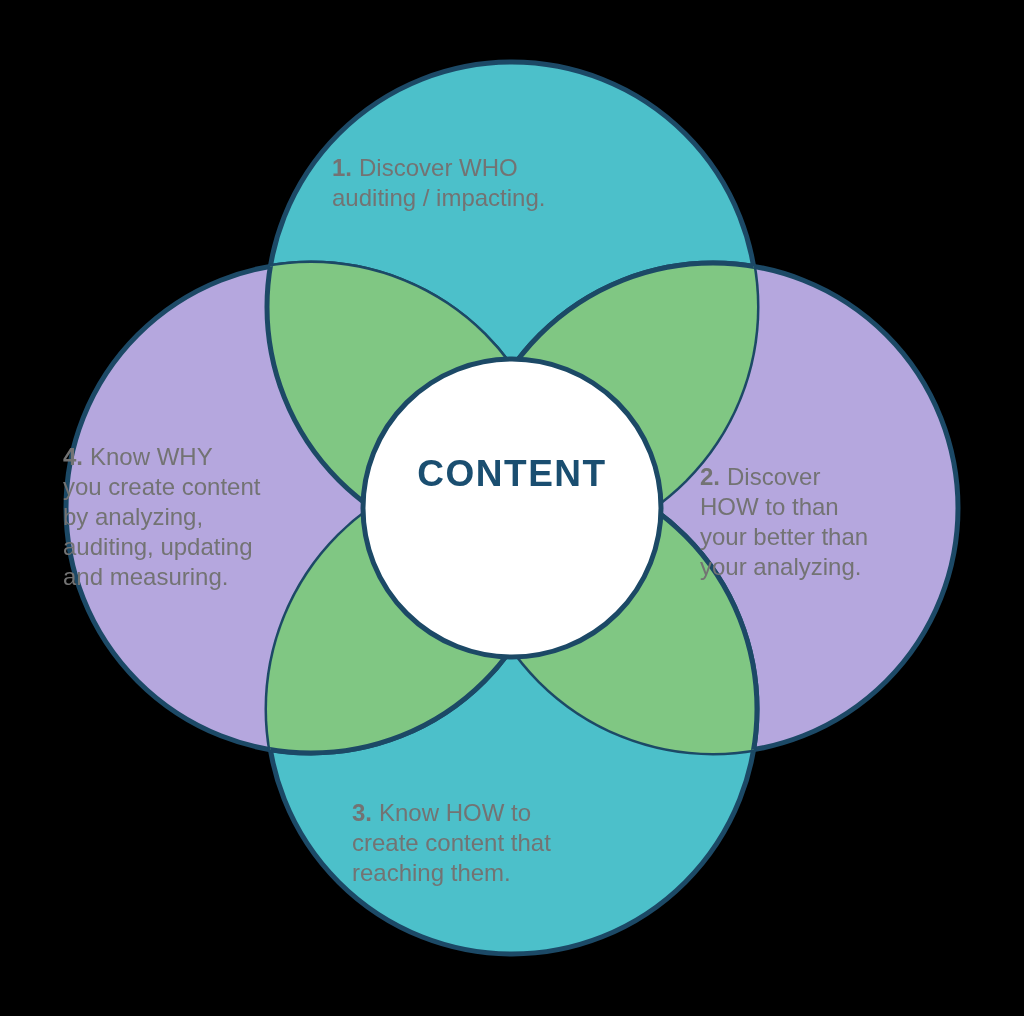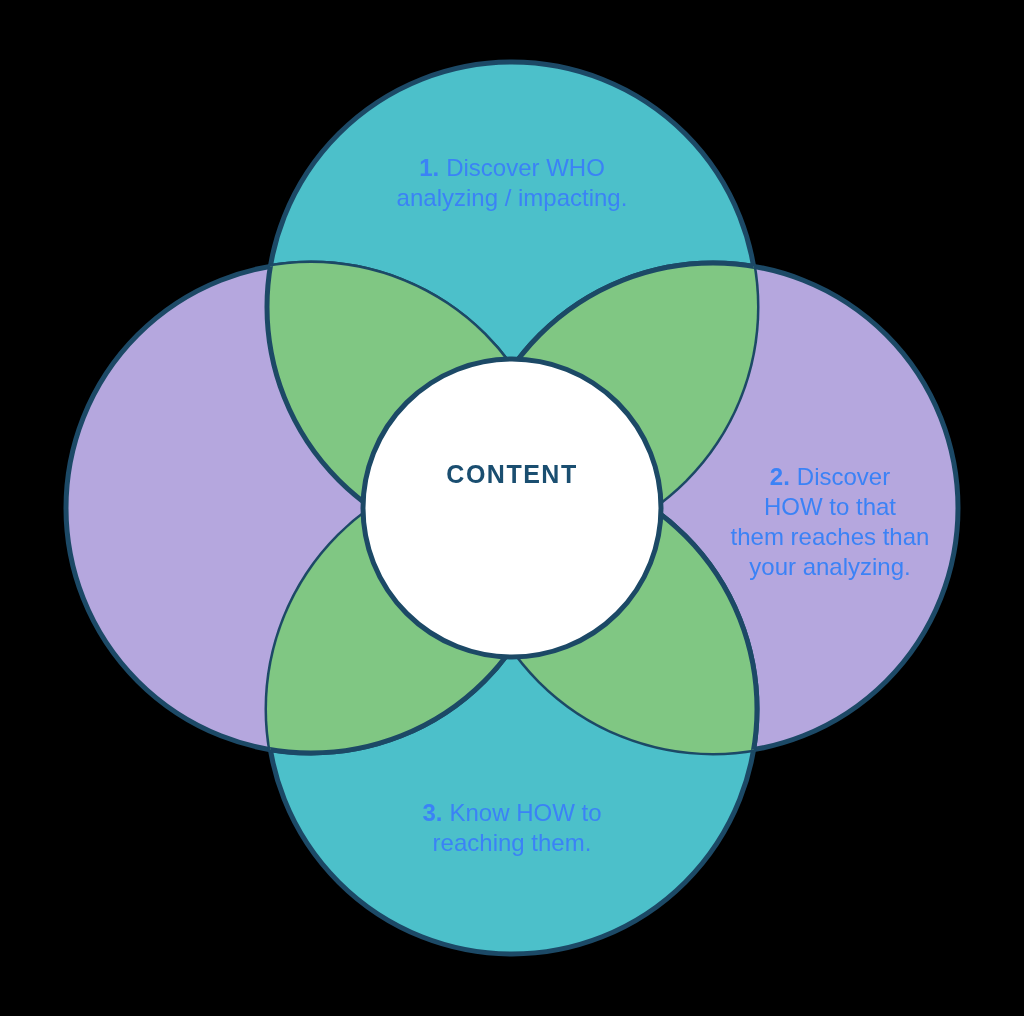--- a/index.html
+++ b/index.html
@@ -17,42 +17,41 @@
   .stage svg {
     position: absolute;
     left: 0;
     top: 0;
   }
   svg circle {
     stroke-width: 5px;
   }
   .label {
     position: absolute;
-    text-align: center;
-    color: #3b82f6;
+    color: #737373;
     font-size: 24px;
     line-height: 30px;
     font-weight: 400;
   }
   .label .num {
     font-weight: 700;
     margin-right: 7px;
   }
   .label-top    { left: 332px; top: 153px; width: 360px; }
   .label-right  { left: 700px; top: 462px; width: 260px; }
   .label-bottom { left: 352px; top: 798px; width: 320px; }
   .label-left   { left:  63px; top: 442px; width: 280px; }
   .center-label {
     position: absolute;
     left: 362px;
     top: 452px;
     width: 300px;
     text-align: center;
     color: #1A4E70;
-    font-size: 25px;
+    font-size: 37px;
     line-height: 44px;
     font-weight: 800;
     letter-spacing: 1.5px;
   }
 </style>
 </head>
 <body>
 
 <div class="stage">
 
@@ -87,33 +86,41 @@
     <circle cx="311" cy="508" r="245" clip-path="url(#clip-bottom)" fill="#80C783" stroke="#1C4966"></circle>
 
     <circle cx="311" cy="508" r="245" clip-path="url(#clip-top)" fill="#80C783" stroke="#1C4966"></circle>
     <circle cx="512" cy="307" r="245" clip-path="url(#clip-left)" fill="#80C783" stroke="#1C4966"></circle>
 
     <circle cx="512" cy="508" r="149" fill="#FFFFFF" stroke="#1C4966"></circle>
   </svg>
 
   <div class="label label-top">
     <div class="line"><span class="num">1.</span><span>Discover WHO</span></div>
-    <div class="line">analyzing / impacting.</div>
+    <div class="line">auditing / impacting.</div>
   </div>
 
   <div class="label label-right">
     <div class="line"><span class="num">2.</span><span>Discover</span></div>
-    <div class="line">HOW to that</div>
-    <div class="line">them reaches than</div>
+    <div class="line">HOW to than</div>
+    <div class="line">your better than</div>
     <div class="line">your analyzing.</div>
   </div>
 
   <div class="label label-bottom">
     <div class="line"><span class="num">3.</span><span>Know HOW to</span></div>
+    <div class="line">create content that</div>
     <div class="line">reaching them.</div>
   </div>
 
+  <div class="label label-left">
+    <div class="line"><span class="num">4.</span><span>Know WHY</span></div>
+    <div class="line">you create content</div>
+    <div class="line">by analyzing,</div>
+    <div class="line">auditing, updating</div>
+    <div class="line">and measuring.</div>
+  </div>
 
   <div class="center-label">
     <div>CONTENT</div>
   </div>
 
 </div>
 
 </body></html>

